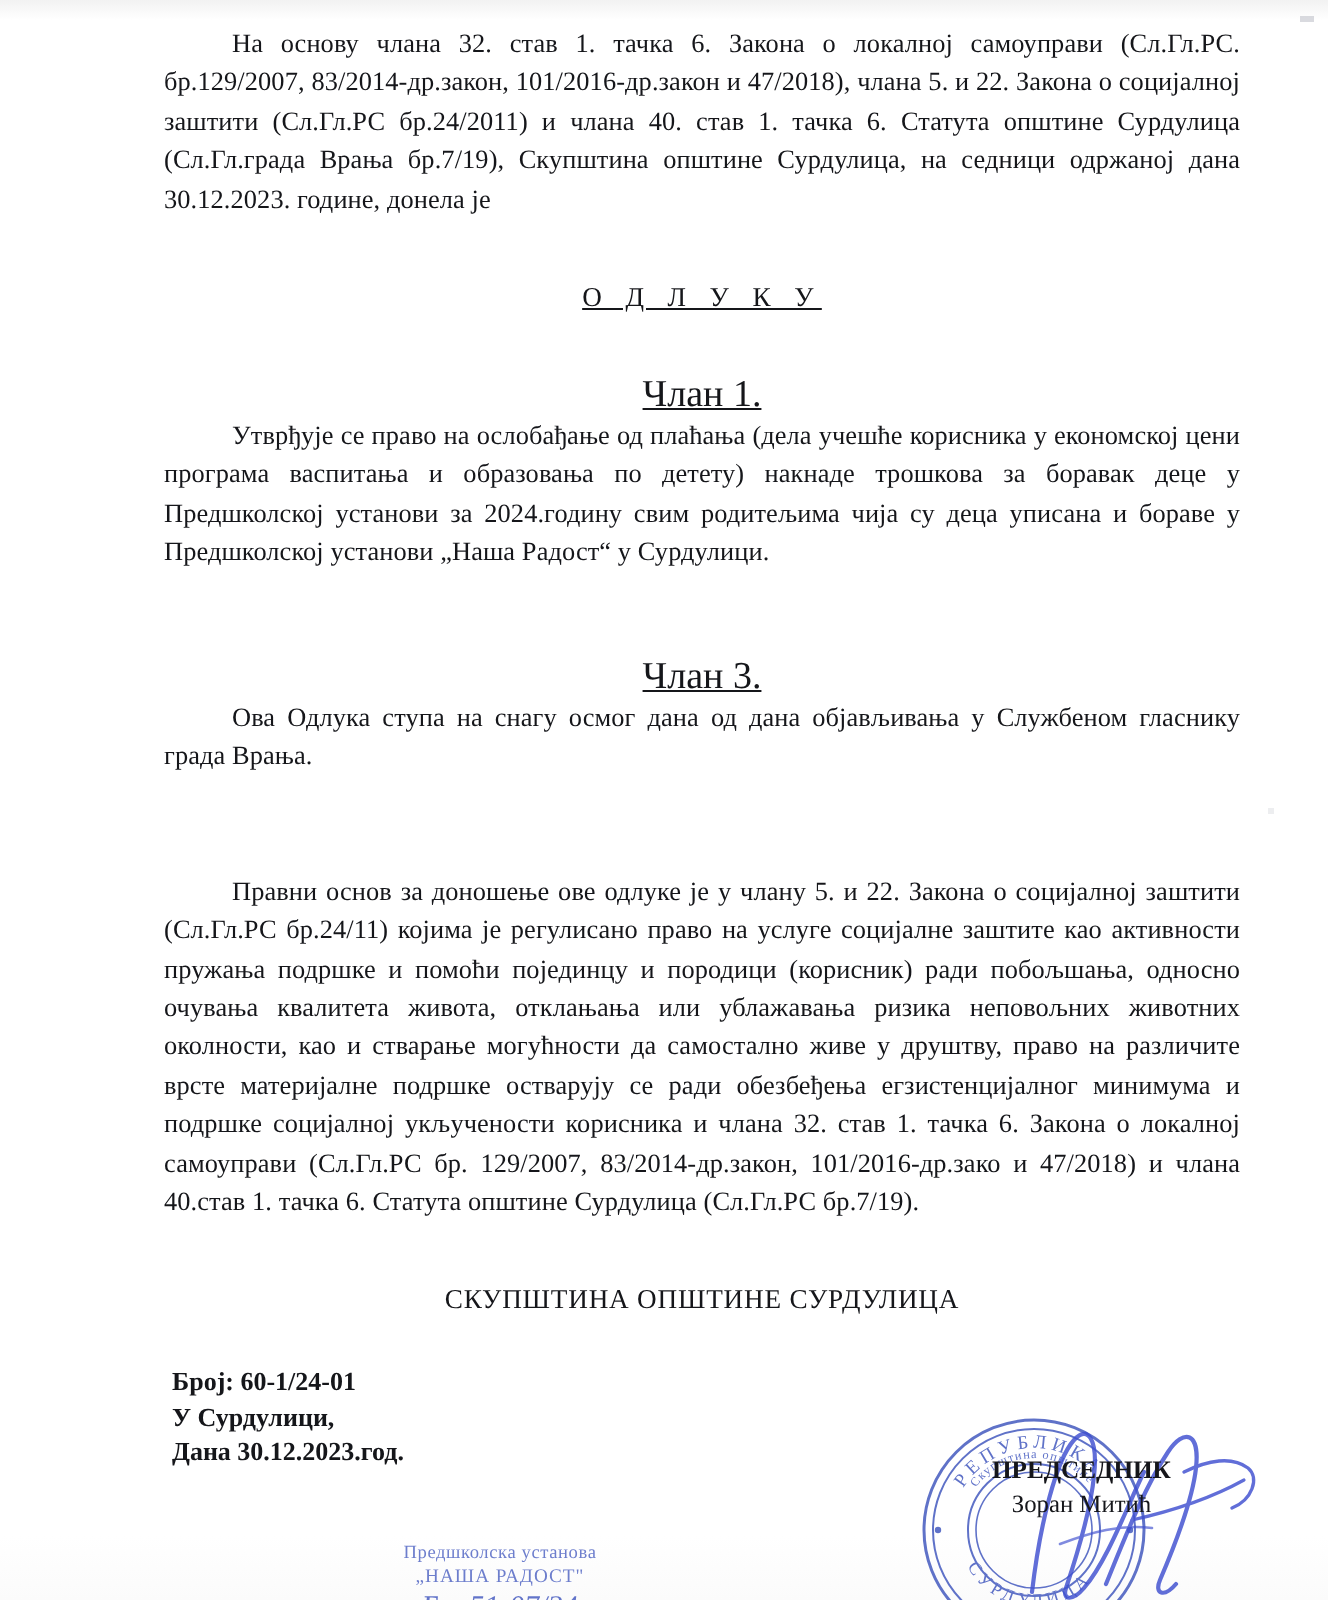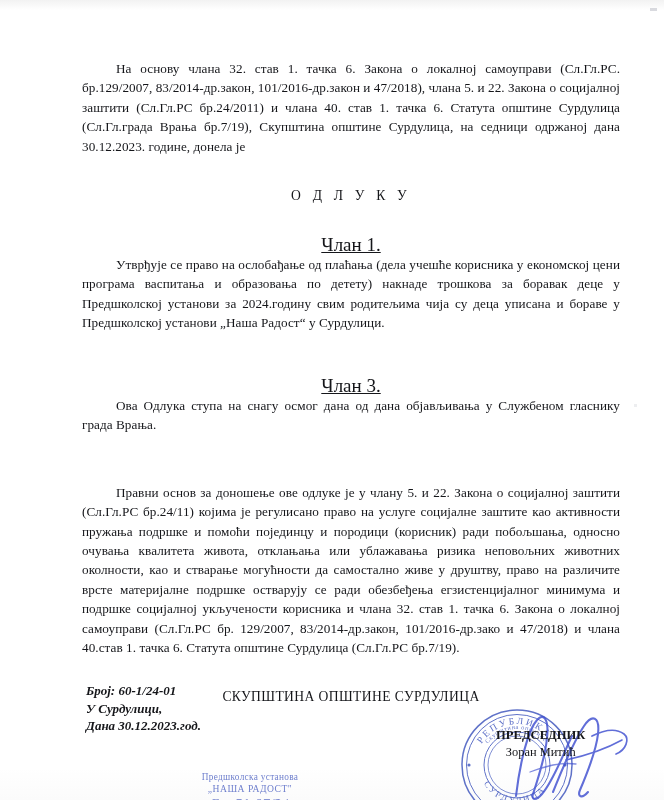--- a/index.html
+++ b/index.html
@@ -30,21 +30,20 @@
     background: #b9bcc4;
     opacity: .55;
     pointer-events: none;
   }
 
   .content {
     position: absolute;
     left: 82px;
     top: 0;
     width: 538px;
-    margin-top: 47px;
   }
 
   p.body {
     margin: 0;
     text-align: justify;
     text-indent: 34px;
     font-size: 13.2px;
     line-height: 19.4px;
     letter-spacing: .05px;
     -webkit-font-smoothing: none;
@@ -53,20 +52,21 @@
   .h-center {
     text-align: center;
     margin: 0;
     font-size: 13.2px;
     line-height: 19.4px;
   }
 
   .title-odluku {
     letter-spacing: 4.2px;
     font-size: 13.6px;
+    text-decoration: underline;
   }
   .title-obrazlozenje {
     letter-spacing: 3.4px;
     font-size: 13.4px;
     font-weight: 400;
   }
   .clan {
     font-size: 19px;
     text-decoration: underline;
   }
@@ -81,21 +81,21 @@
   .sp-4 { height: 18px; }
 
   .footer-block {
     position: absolute;
     left: 86px;
     top: 682px;
     font-size: 13px;
     line-height: 17.5px;
     font-weight: 600;
   }
-  .footer-block div { white-space: nowrap; font-style: italic; }
+  .footer-block div { white-space: nowrap; }
 
   .president-block {
     position: absolute;
     left: 496px;
     top: 727px;
     text-align: center;
     font-size: 12.6px;
     line-height: 17px;
     font-weight: 600;
     z-index: 4;

